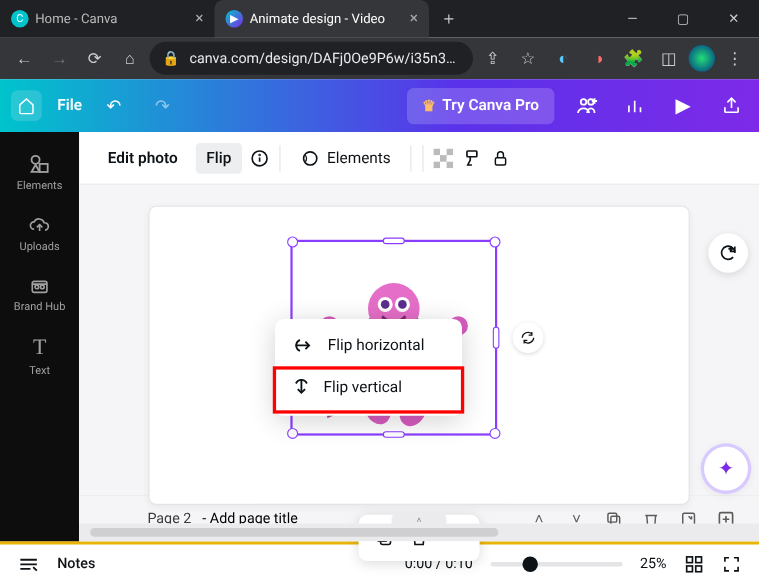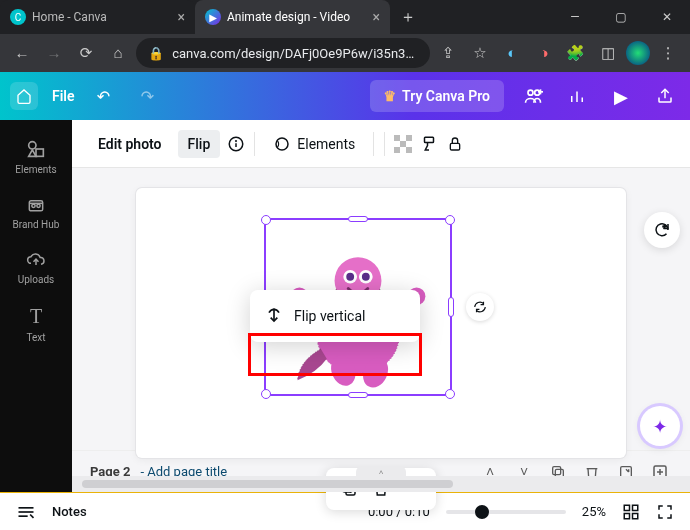--- a/index.html
+++ b/index.html
@@ -51,21 +51,21 @@
   .flip-menu { position:absolute; left:178px; top:170px; width:170px; background:#fff; border-radius:8px; box-shadow:0 4px 24px rgba(0,0,0,0.18); padding:6px 0; z-index:50;}
   .flip-item { display:flex; align-items:center; gap:12px; padding:10px 16px; font-size:14px; color:#0d1216; cursor:pointer;}
   .flip-highlight { position:absolute; left:176px; top:213px; width:174px; height:43px; border:3px solid #ff0000; z-index:60; pointer-events:none;}
   .ctx-bar { position:absolute; left:50%; bottom:-52px; transform:translateX(-50%); background:#fff; border-radius:8px; box-shadow:0 2px 12px rgba(0,0,0,0.15); display:flex; gap:6px; padding:8px 10px;}
   .ctx-btn { width:26px; height:26px; display:flex; align-items:center; justify-content:center; font-size:15px; border-radius:4px;}
   .assist-btn { position:absolute; right:10px; top:44px; width:36px; height:36px; border-radius:50%; background:#fff; box-shadow:0 2px 8px rgba(0,0,0,0.12); display:flex; align-items:center; justify-content:center; font-size:16px; z-index:30;}
   .ai-btn { position:absolute; right:10px; bottom:4px; width:40px; height:40px; border-radius:50%; background:#fff; box-shadow:0 0 0 3px #d8c9ff, 0 2px 10px rgba(0,0,0,0.1); display:flex; align-items:center; justify-content:center; font-size:18px; color:#7d2ae8; z-index:30;}
   .page-strip { height:42px; display:flex; align-items:center; padding:0 18px; gap:10px; font-size:13px; color:#3a3a3a; background:#f5f5f7; border-top:1px solid #eee;}
   .page-strip .spacer{flex:1;}
   .strip-icon{ width:24px; display:flex; align-items:center; justify-content:center; color:#5b5b5b; font-size:14px;}
-  .bottombar { height:38px; background:#fff; display:flex; align-items:center; padding:0 16px; gap:16px; border-top:1px solid #eab308; font-size:13px; color:#0d1216;}
+  .bottombar { height:38px; background:#fff; display:flex; align-items:center; padding:0 16px; gap:16px; border-top:3px solid #eab308; font-size:13px; color:#0d1216;}
   .zoom-slider { width:120px; height:4px; background:#e5e5e8; border-radius:2px; position:relative;}
   .zoom-thumb { position:absolute; left:24%; top:-5px; width:14px; height:14px; background:#0d1216; border-radius:50%;}
   .timeline { position:absolute; left:72px; right:0; bottom:38px; height:16px; background:#ebebed; display:flex; align-items:center;}
   .timeline-inner{ height:8px; background:#cfcfd2; border-radius:4px; width:60%; margin-left:10px;}
   .timeline-tab { position:absolute; left:50%; top:-10px; transform:translateX(-50%); width:50px; height:12px; background:#ebebed; border-radius:6px 6px 0 0; display:flex; align-items:center; justify-content:center; font-size:8px; color:#888;}
   svg{display:block;}
 </style>
 </head>
 <body>
 
@@ -156,37 +156,37 @@
             <circle cx="8" cy="8" r="4"></circle>
             <rect x="12" y="12" width="8" height="8"></rect>
             <path d="M4 20 L8 13 L12 20 Z"></path>
           </svg>
       </span>
       <span>Elements</span>
     </div>
     <div class="leftnav-item">
       <span class="icn">
         <svg width="22" height="20" viewBox="0 0 24 24" fill="none" stroke="#a0a0a0" stroke-width="1.8">
+            <path d="M6 16a4 4 0 010-8 6 6 0 0111 1 4 4 0 011 8"></path>
+            <path d="M12 18v-7"></path>
+            <path d="M9 14l3-3 3 3"></path>
+          </svg>
+      </span>
+      <span>Uploads</span>
+    </div>
+    <div class="leftnav-item">
+      <span class="icn">
+        <svg width="22" height="20" viewBox="0 0 24 24" fill="none" stroke="#a0a0a0" stroke-width="1.8">
             <rect x="4" y="7" width="16" height="12" rx="2"></rect>
             <circle cx="9" cy="13" r="2"></circle>
             <circle cx="15" cy="13" r="2"></circle>
             <path d="M4 10h16"></path>
           </svg>
       </span>
       <span>Brand Hub</span>
-    </div>
-    <div class="leftnav-item">
-      <span class="icn">
-        <svg width="22" height="20" viewBox="0 0 24 24" fill="none" stroke="#a0a0a0" stroke-width="1.8">
-            <path d="M6 16a4 4 0 010-8 6 6 0 0111 1 4 4 0 011 8"></path>
-            <path d="M12 18v-7"></path>
-            <path d="M9 14l3-3 3 3"></path>
-          </svg>
-      </span>
-      <span>Uploads</span>
     </div>
     <div class="leftnav-item">
       <span class="icn" style="font-family:serif;font-size:20px;">T</span>
       <span>Text</span>
     </div>
   </div>
 
   <div class="canvas-area">
     <div class="toolbar">
       <div class="toolbar-btn bold">Edit photo</div>
@@ -302,22 +302,22 @@
                 <path d="M9 7V4h6v3"></path>
                 <path d="M6 7l1 13h10l1-13"></path>
               </svg>
           </div>
           <div class="ctx-btn">⋯</div>
         </div>
       </div>
     </div>
 
     <div class="page-strip">
-      <span style="font-weight:700;">Page 2</span>
-      <span style="color:#0c4a6e;">- <span>Add page title</span></span>
+      <span style="font-weight:400;margin-left:44px;">Page 2</span>
+      <span style="color:#000000;">- <span>Add page title</span></span>
       <div class="spacer"></div>
       <div class="strip-icon">˄</div>
       <div class="strip-icon">˅</div>
       <div class="strip-icon">
         <svg width="16" height="16" viewBox="0 0 24 24" fill="none" stroke="#5b5b5b" stroke-width="2">
             <rect x="8" y="8" width="12" height="12" rx="2"></rect>
             <rect x="4" y="4" width="12" height="12" rx="2"></rect>
           </svg>
       </div>
       <div class="strip-icon">
@@ -336,20 +336,30 @@
       <div class="strip-icon">
         <svg width="18" height="18" viewBox="0 0 24 24" fill="none" stroke="#5b5b5b" stroke-width="2">
             <rect x="4" y="4" width="16" height="16" rx="2"></rect>
             <line x1="12" y1="8" x2="12" y2="16"></line>
             <line x1="8" y1="12" x2="16" y2="12"></line>
           </svg>
       </div>
     </div>
 
     <div class="flip-menu">
+      <div class="flip-item">
+        <span>
+          <svg width="20" height="16" viewBox="0 0 24 16" fill="none" stroke="#0d1216" stroke-width="2">
+              <path d="M3 8 H17"></path>
+              <path d="M14 4 L18 8 L14 12"></path>
+              <path d="M8 2 Q4 4 4 8 Q4 12 8 14"></path>
+            </svg>
+        </span>
+        <span>Flip horizontal</span>
+      </div>
       <div class="flip-item">
         <span>
           <svg width="16" height="20" viewBox="0 0 16 24" fill="none" stroke="#0d1216" stroke-width="2">
               <path d="M8 3 V17"></path>
               <path d="M4 14 L8 18 L12 14"></path>
               <path d="M2 8 Q4 4 8 4 Q12 4 14 8"></path>
             </svg>
         </span>
         <span>Flip vertical</span>
       </div>

